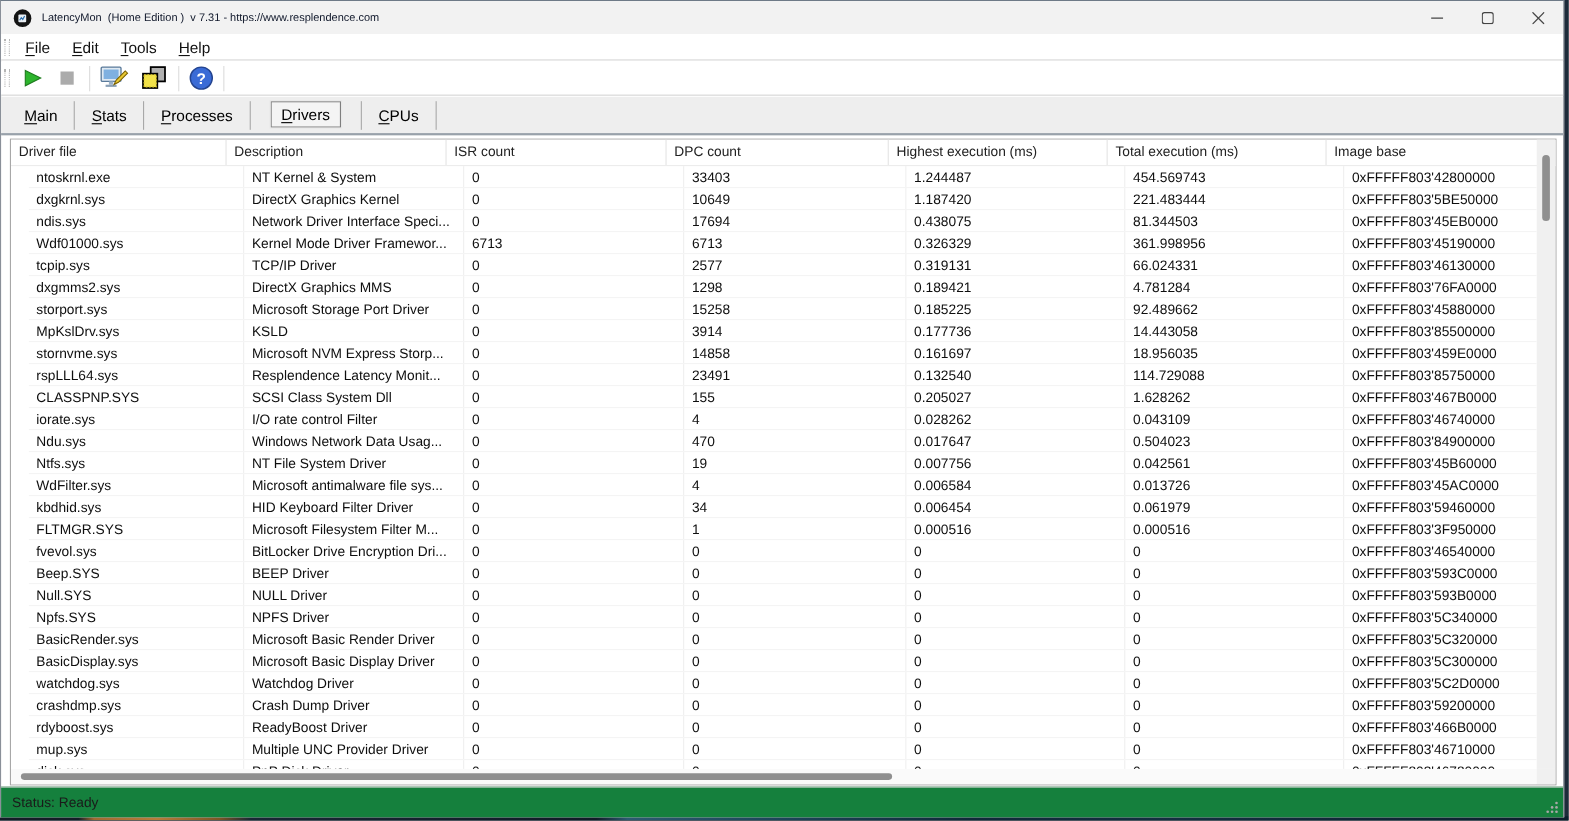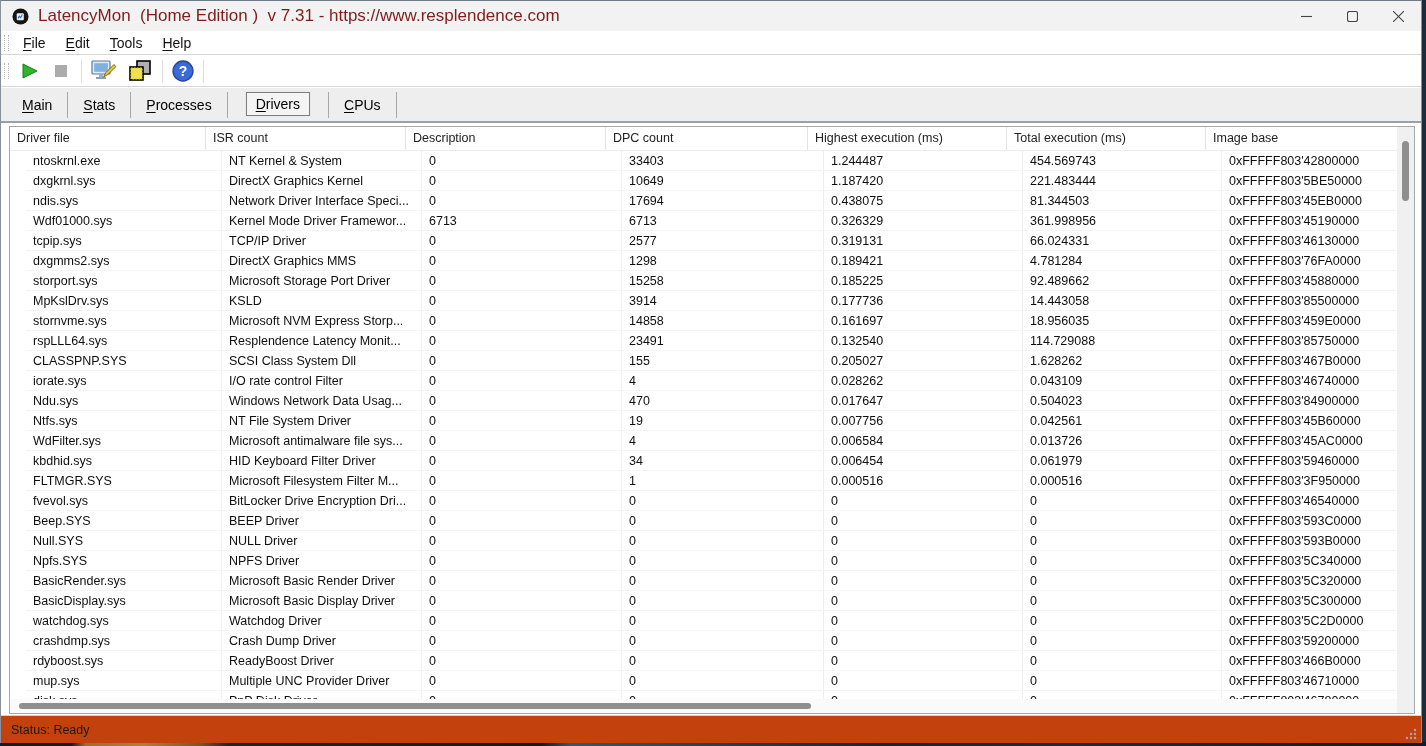--- a/index.html
+++ b/index.html
@@ -11,21 +11,21 @@
   .desktop-strip { position:absolute; left:0; bottom:0; width:1426px; height:4px;
     background:linear-gradient(90deg,#131c26 0%,#131c26 5%,#a06a32 6%,#b67c3a 10%,#7c5526 14%,#182634 16%,#101a26 38%,#2c5a70 40%,#1c4458 50%,#0f2838 62%,#132e40 75%,#0c1e2c 100%); }
 
   .window { position:absolute; left:0; top:0; width:1422px; height:743px; background:#ffffff;
     border:1px solid #8a9099; border-top-color:#6e7a87; }
 
   
   .titlebar { position:absolute; left:0; top:0; right:0; height:30px; background:#f2f2f2;
     display:flex; align-items:center; }
   .app-icon { width:17px; height:17px; margin-left:11px; flex:0 0 auto; }
-  .title-text { margin-left:9px; font-size:17px; color:#7f1d1d; white-space:pre; }
+  .title-text { margin-left:9px; font-size:10px; color:#0f172a; white-space:pre; }
   .win-controls { margin-left:auto; display:flex; height:100%; }
   .win-btn { width:46px; height:100%; display:flex; align-items:center; justify-content:center; }
 
   
   .menubar { position:absolute; left:0; top:30px; right:0; height:24px; background:#ffffff;
     border-bottom:1px solid #d6d6d6; display:flex; align-items:center; }
   .gripper { width:5px; height:16px; margin:0 4px 0 3px;
     border-left:1px dotted #b5b5b5; border-right:1px dotted #b5b5b5; }
   .menu-item { padding:2px 10px; font-size:14px; color:#111; }
 
@@ -58,21 +58,21 @@
   .tcell:last-child { border-right:none; }
 
   
   .vscroll { position:absolute; top:0; right:0; bottom:14px; width:17px; background:#f0f0f0; }
   .vthumb { position:absolute; left:5px; top:14px; width:7px; height:60px; background:#8f8f8f; border-radius:4px; }
   .hscroll { position:absolute; left:0; right:17px; bottom:0; height:14px; background:#fafafa; }
   .hthumb { position:absolute; left:9px; top:4px; width:792px; height:6px; background:#8f8f8f; border-radius:3px; }
   .scroll-corner { position:absolute; right:0; bottom:0; width:17px; height:14px; background:#f0f0f0; }
 
   
-  .statusbar { position:absolute; left:0; top:714px; right:0; height:28px; background:#c2410c;
+  .statusbar { position:absolute; left:0; top:714px; right:0; height:28px; background:#15803d;
     border-top:1px solid #d4d4d4; display:flex; align-items:center; padding-left:10px;
     font-size:12.5px; color:#1a1a1a; }
   .resize-grip { position:absolute; right:3px; bottom:2px; }
 </style>
 </head>
 <body>
 
 <div class="screen">
   <div class="desktop-strip"></div>
 
@@ -165,22 +165,22 @@
           <span class="tab u-first active"><u>D</u>rivers</span>
           <span class="tab-sep"></span>
           <span class="tab u-first"><u>C</u>PUs</span>
           <span class="tab-sep"></span>
         </span>
     </div>
 
     <div class="table-wrap">
       <div class="theader">
         <div class="hcell">Driver file</div>
+        <div class="hcell">Description</div>
         <div class="hcell">ISR count</div>
-        <div class="hcell">Description</div>
         <div class="hcell">DPC count</div>
         <div class="hcell">Highest execution (ms)</div>
         <div class="hcell">Total execution (ms)</div>
         <div class="hcell">Image base</div>
       </div>
       <div class="tbody">
   <div class="trow">
     <div class="tcell">ntoskrnl.exe</div>
     <div class="tcell">NT Kernel &amp; System</div>
     <div class="tcell">0</div>

